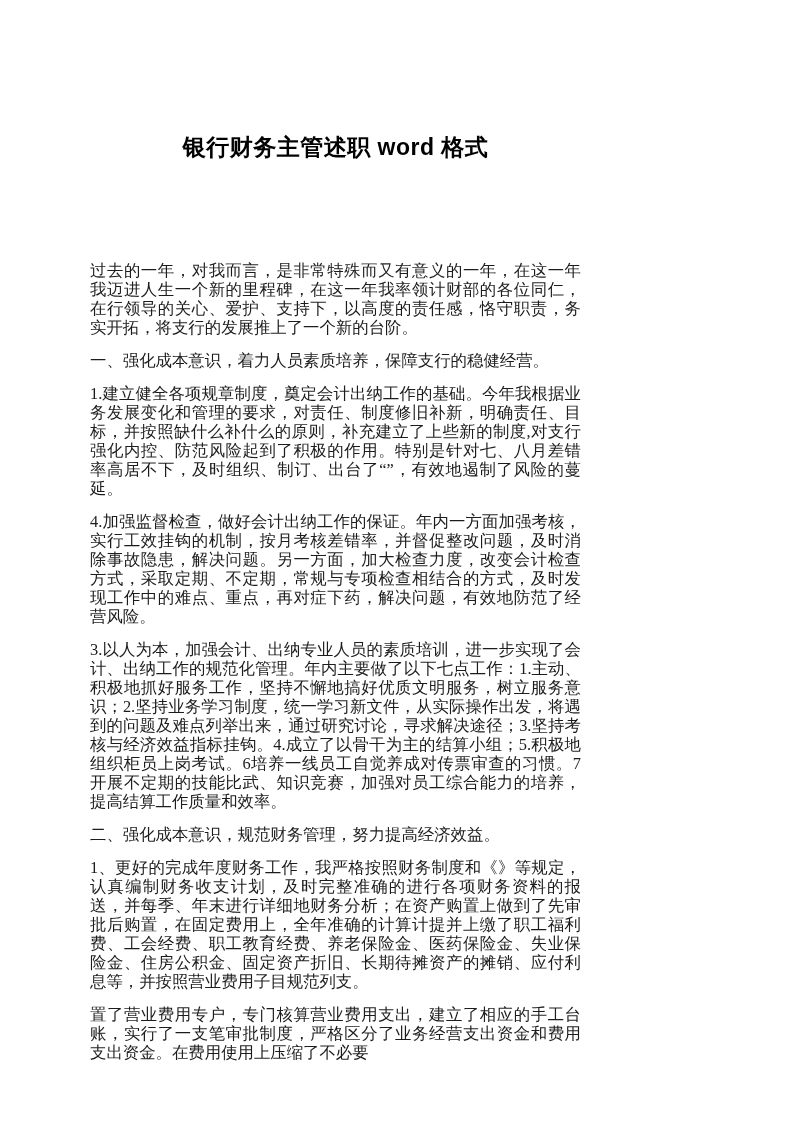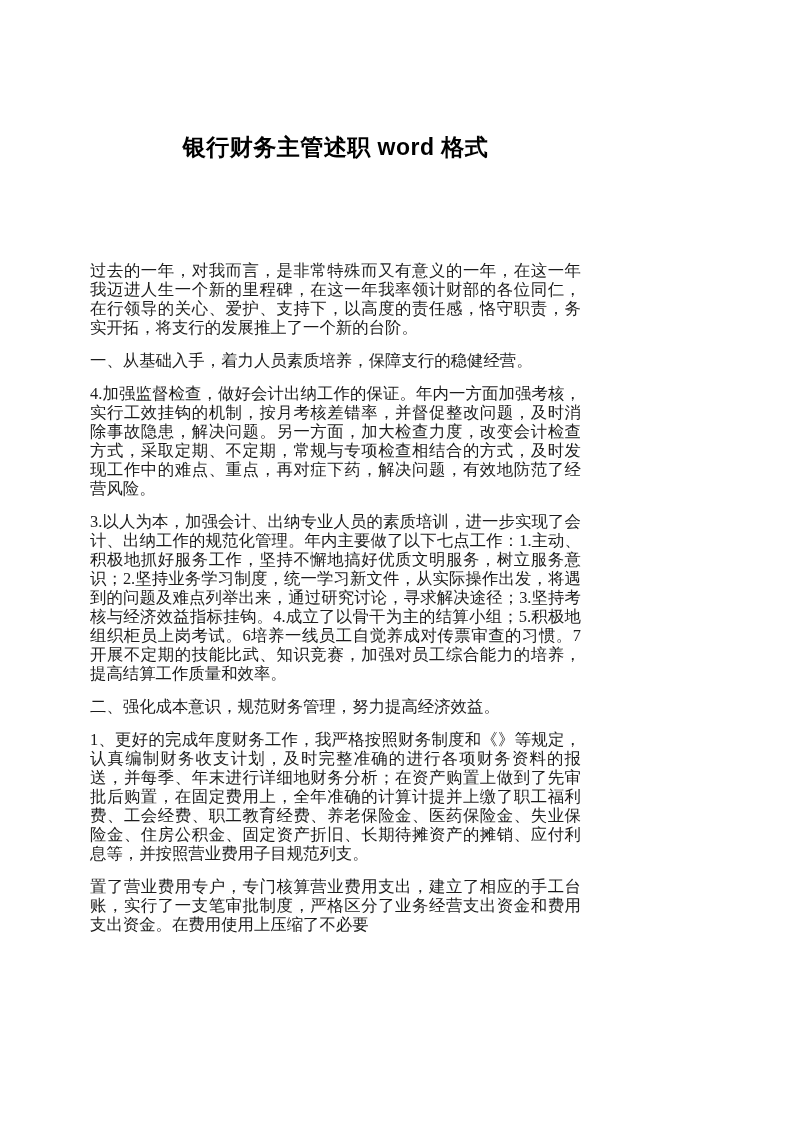--- a/index.html
+++ b/index.html
@@ -43,22 +43,23 @@
   }
 </style>
 </head>
 <body>
 
 <div class="page">
   <h1 class="doc-title">银行财务主管述职 word 格式</h1>
 
   <p class="para">过去的一年，对我而言，是非常特殊而又有意义的一年，在这一年我迈进人生一个新的里程碑，在这一年我率领计财部的各位同仁，在行领导的关心、爱护、支持下，以高度的责任感，恪守职责，务实开拓，将支行的发展推上了一个新的台阶。</p>
 
-  <p class="para">一、从基础入手，着力人员素质培养，保障支行的稳健经营。</p>
+  <p class="para">一、强化成本意识，着力人员素质培养，保障支行的稳健经营。</p>
 
+  <p class="para">1.建立健全各项规章制度，奠定会计出纳工作的基础。今年我根据业务发展变化和管理的要求，对责任、制度修旧补新，明确责任、目标，并按照缺什么补什么的原则，补充建立了上些新的制度,对支行强化内控、防范风险起到了积极的作用。特别是针对七、八月差错率高居不下，及时组织、制订、出台了“”，有效地遏制了风险的蔓延。</p>
 
   <p class="para">4.加强监督检查，做好会计出纳工作的保证。年内一方面加强考核，实行工效挂钩的机制，按月考核差错率，并督促整改问题，及时消除事故隐患，解决问题。另一方面，加大检查力度，改变会计检查方式，采取定期、不定期，常规与专项检查相结合的方式，及时发现工作中的难点、重点，再对症下药，解决问题，有效地防范了经营风险。</p>
 
   <p class="para">3.以人为本，加强会计、出纳专业人员的素质培训，进一步实现了会计、出纳工作的规范化管理。年内主要做了以下七点工作：1.主动、积极地抓好服务工作，坚持不懈地搞好优质文明服务，树立服务意识；2.坚持业务学习制度，统一学习新文件，从实际操作出发，将遇到的问题及难点列举出来，通过研究讨论，寻求解决途径；3.坚持考核与经济效益指标挂钩。4.成立了以骨干为主的结算小组；5.积极地组织柜员上岗考试。6培养一线员工自觉养成对传票审查的习惯。7开展不定期的技能比武、知识竞赛，加强对员工综合能力的培养，提高结算工作质量和效率。</p>
 
   <p class="para">二、强化成本意识，规范财务管理，努力提高经济效益。</p>
 
   <p class="para">1、更好的完成年度财务工作，我严格按照财务制度和《》等规定，认真编制财务收支计划，及时完整准确的进行各项财务资料的报送，并每季、年末进行详细地财务分析；在资产购置上做到了先审批后购置，在固定费用上，全年准确的计算计提并上缴了职工福利费、工会经费、职工教育经费、养老保险金、医药保险金、失业保险金、住房公积金、固定资产折旧、长期待摊资产的摊销、应付利息等，并按照营业费用子目规范列支。</p>
 
 

